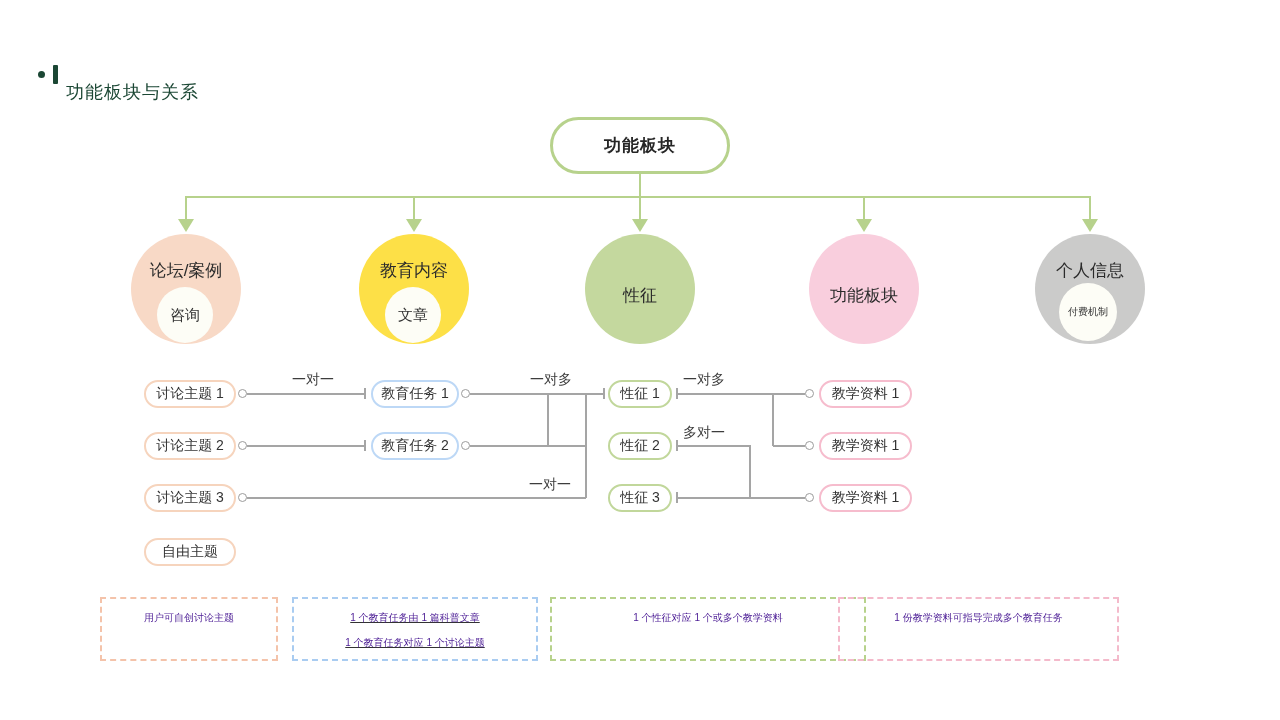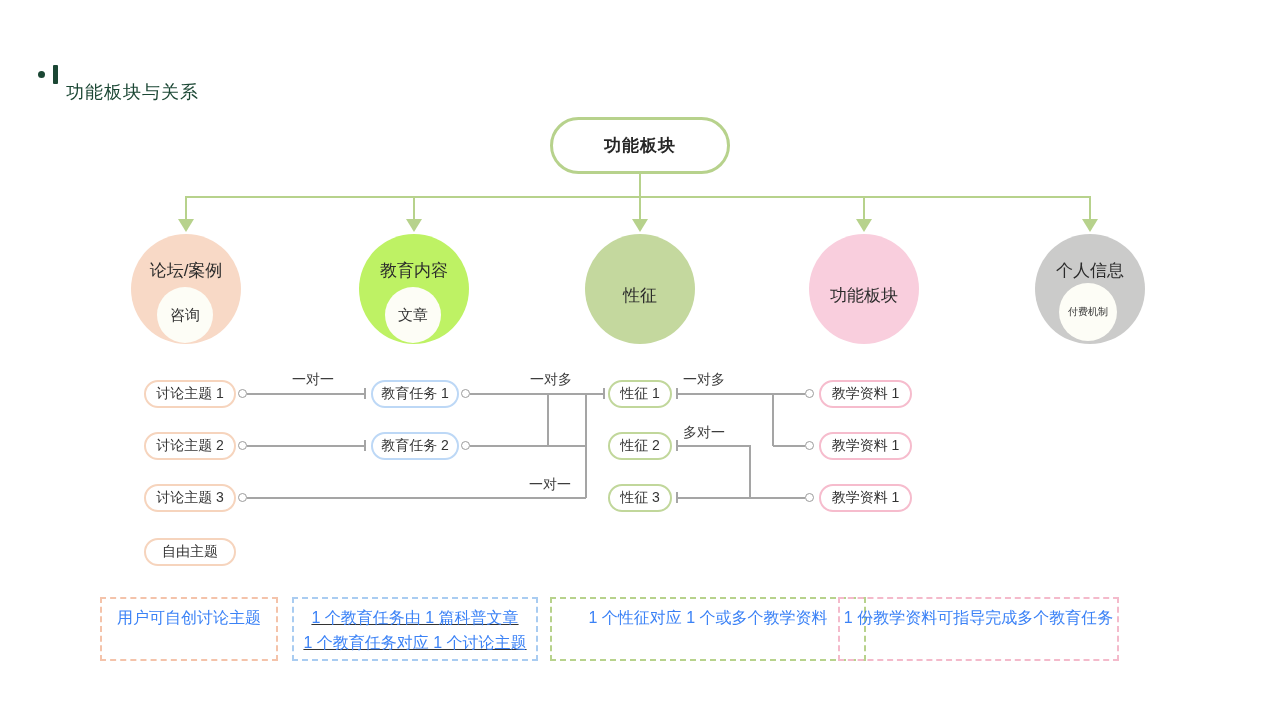--- a/index.html
+++ b/index.html
@@ -66,21 +66,21 @@
   .rel-label {
     position:absolute; transform:translateX(-50%);
     font-size:14px; color:#3d3d3d; white-space:nowrap;
   }
 
   
   .note {
     position:absolute; top:597px; height:64px; border:2px dashed;
     display:flex; flex-direction:column; align-items:center; gap:9px; padding-top:11px;
   }
-  .note .note-line { font-size:16px; color:#3b82f6; line-height:16px; white-space:nowrap; }
+  .note .note-line { font-size:10px; color:#4c1d95; line-height:16px; white-space:nowrap; }
   .note.n1 { border-color:#f4c3aa; }
   .note.n2 { border-color:#a9ccf1;text-decoration:underline; }
   .note.n3 { border-color:#b7d28c; }
   .note.n4 { border-color:#f4bacb; }
 </style>
 </head>
 <body>
 
 <div class="title-wrap">
   <span class="title-dot"></span>
@@ -100,21 +100,21 @@
 <div class="arrow-down" style="left:186px; top:219px;"></div>
 <div class="arrow-down" style="left:414px; top:219px;"></div>
 <div class="arrow-down" style="left:640px; top:219px;"></div>
 <div class="arrow-down" style="left:864px; top:219px;"></div>
 <div class="arrow-down" style="left:1090px; top:219px;"></div>
 
 <div class="mod-circle" style="left:131px; background:#f8d9c6;">
   <span class="mod-label">论坛/案例</span>
   <span class="sub-circle" style="left:26px; top:53px; width:56px; height:56px; font-size:15px;">咨询</span>
 </div>
-<div class="mod-circle" style="left:359px; background:#bef264;">
+<div class="mod-circle" style="left:359px; background:#fde047;">
   <span class="mod-label">教育内容</span>
   <span class="sub-circle" style="left:26px; top:53px; width:56px; height:56px; font-size:15px;">文章</span>
 </div>
 <div class="mod-circle centered" style="left:585px; background:#c4d89e;">
   <span class="mod-label">性征</span>
 </div>
 <div class="mod-circle centered" style="left:809px; background:#f9cedd;">
   <span class="mod-label">功能板块</span>
 </div>
 <div class="mod-circle" style="left:1035px; background:#cbcbca;">

